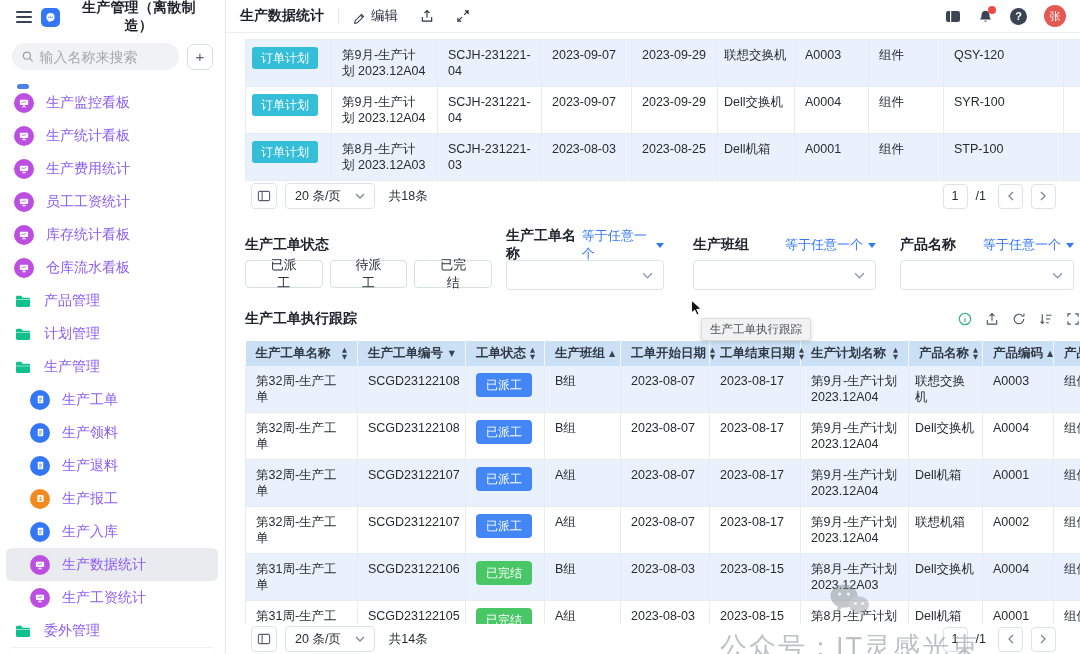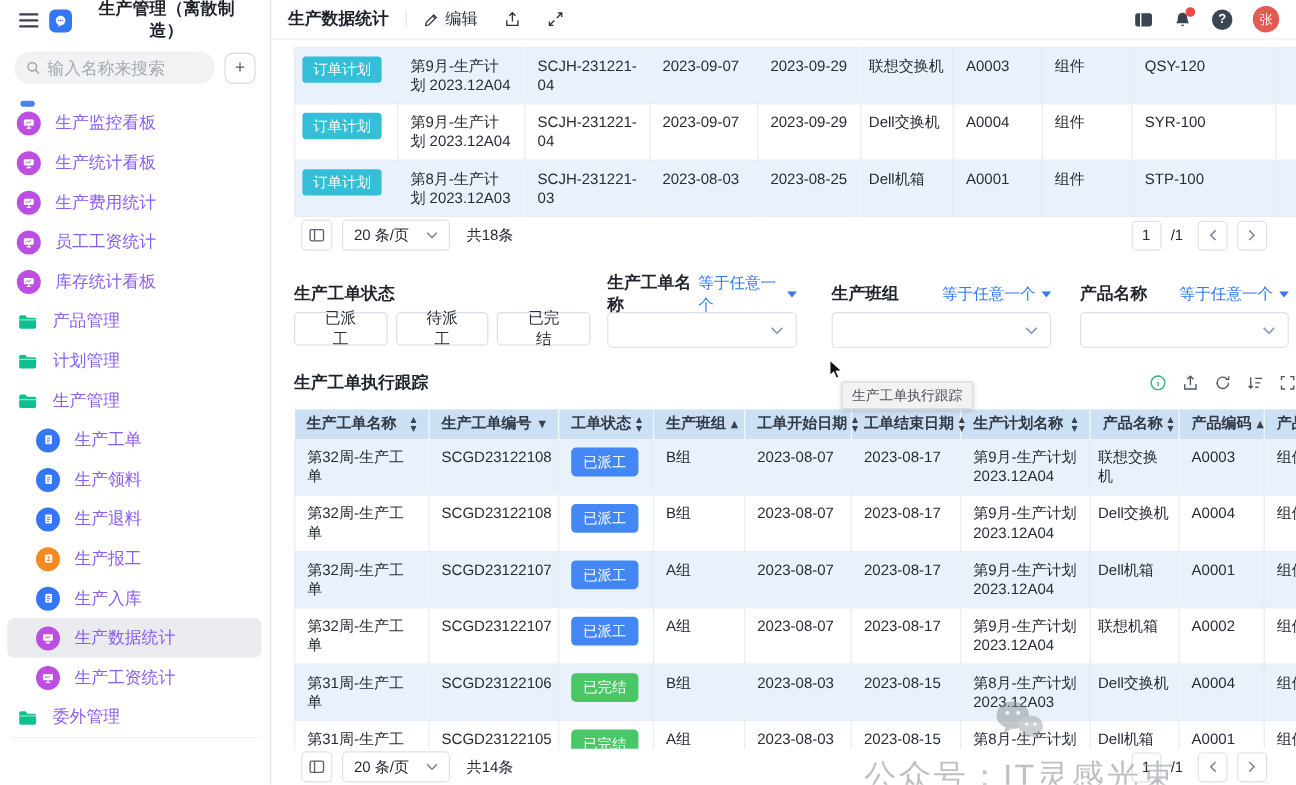--- a/index.html
+++ b/index.html
@@ -27,21 +27,21 @@
   .cic { width:20px; height:20px; border-radius:50%; flex:none; display:flex; align-items:center; justify-content:center; }
   .cic.purple { background:#bc4fe2; } .cic.blue { background:#3377f6; }
   .cic.orange { background:#f28a1f; }
   .fold { width:18px; height:18px; flex:none; }
 
   
   .main { flex:1; display:flex; flex-direction:column; min-width:0; }
   .topbar { height:33px; flex:none; border-bottom:1px solid #ecedef; display:flex; align-items:center; padding:0 14px; }
   .tb-title { font-size:14px; font-weight:700; color:#1d212a; }
   .tb-div { width:1px; height:14px; background:#e0e2e6; margin:0 14px; }
-  .tb-edit { display:flex; align-items:center; gap:5px; font-size:13.5px; color:#2c323d; cursor:pointer; }
+  .tb-edit { display:flex; align-items:flex-end; gap:5px; font-size:13.5px; color:#2c323d; cursor:pointer; }
   .tb-ic { margin-left:22px; display:flex; cursor:pointer; }
   .tb-right { margin-left:auto; display:flex; align-items:center; gap:17px; }
   .avatar { width:22px; height:22px; border-radius:50%; background:#e25a52; color:#fff; font-size:11px; display:flex; align-items:center; justify-content:center; cursor:pointer; }
   .help-c { width:17px; height:17px; border-radius:50%; background:#3b4452; color:#fff; font-size:11px; font-weight:700; display:flex; align-items:center; justify-content:center; cursor:pointer; }
   .bell-wrap { position:relative; display:flex; cursor:pointer; }
   .bell-dot { position:absolute; top:-3px; right:-3px; width:8px; height:8px; border-radius:50%; background:#ee4b43; }
 
   .content { flex:1; padding:6px 0 0 19px; position:relative; overflow:hidden; }
 
   
@@ -170,20 +170,30 @@
     </div>
     <div class="mi">
       <span class="cic purple">
           <svg width="12" height="12" viewBox="0 0 16 16">
             <rect x="2.5" y="3.5" width="11" height="7" rx="1.2" fill="#fff"></rect>
             <path d="M8 10.5V13M5.5 13h5" stroke="#fff" stroke-width="1.3"></path>
             <path d="M4.5 8.3l2-1.8 1.6 1 2.4-2" stroke="#bc4fe2" stroke-width="1.1" fill="none"></path>
           </svg>
         </span>
       <span>库存统计看板</span>
+    </div>
+    <div class="mi">
+      <span class="cic purple">
+          <svg width="12" height="12" viewBox="0 0 16 16">
+            <rect x="2.5" y="3.5" width="11" height="7" rx="1.2" fill="#fff"></rect>
+            <path d="M8 10.5V13M5.5 13h5" stroke="#fff" stroke-width="1.3"></path>
+            <path d="M4.5 8.3l2-1.8 1.6 1 2.4-2" stroke="#bc4fe2" stroke-width="1.1" fill="none"></path>
+          </svg>
+        </span>
+      <span>仓库流水看板</span>
     </div>
     <div class="mi">
       <span class="fold"><svg width="18" height="18" viewBox="0 0 18 18">
             <path d="M2 5.2c0-.8.6-1.4 1.4-1.4h3.8l1.5 1.9h6c.8 0 1.4.6 1.4 1.4v6.5c0 .8-.6 1.4-1.4 1.4H3.4c-.8 0-1.4-.6-1.4-1.4z" fill="#10bf8e"></path>
             <path d="M2 7h14.1v1H2z" fill="#fff" opacity=".55"></path>
           </svg></span>
       <span>产品管理</span>
     </div>
     <div class="mi">
       <span class="fold"><svg width="18" height="18" viewBox="0 0 18 18">

